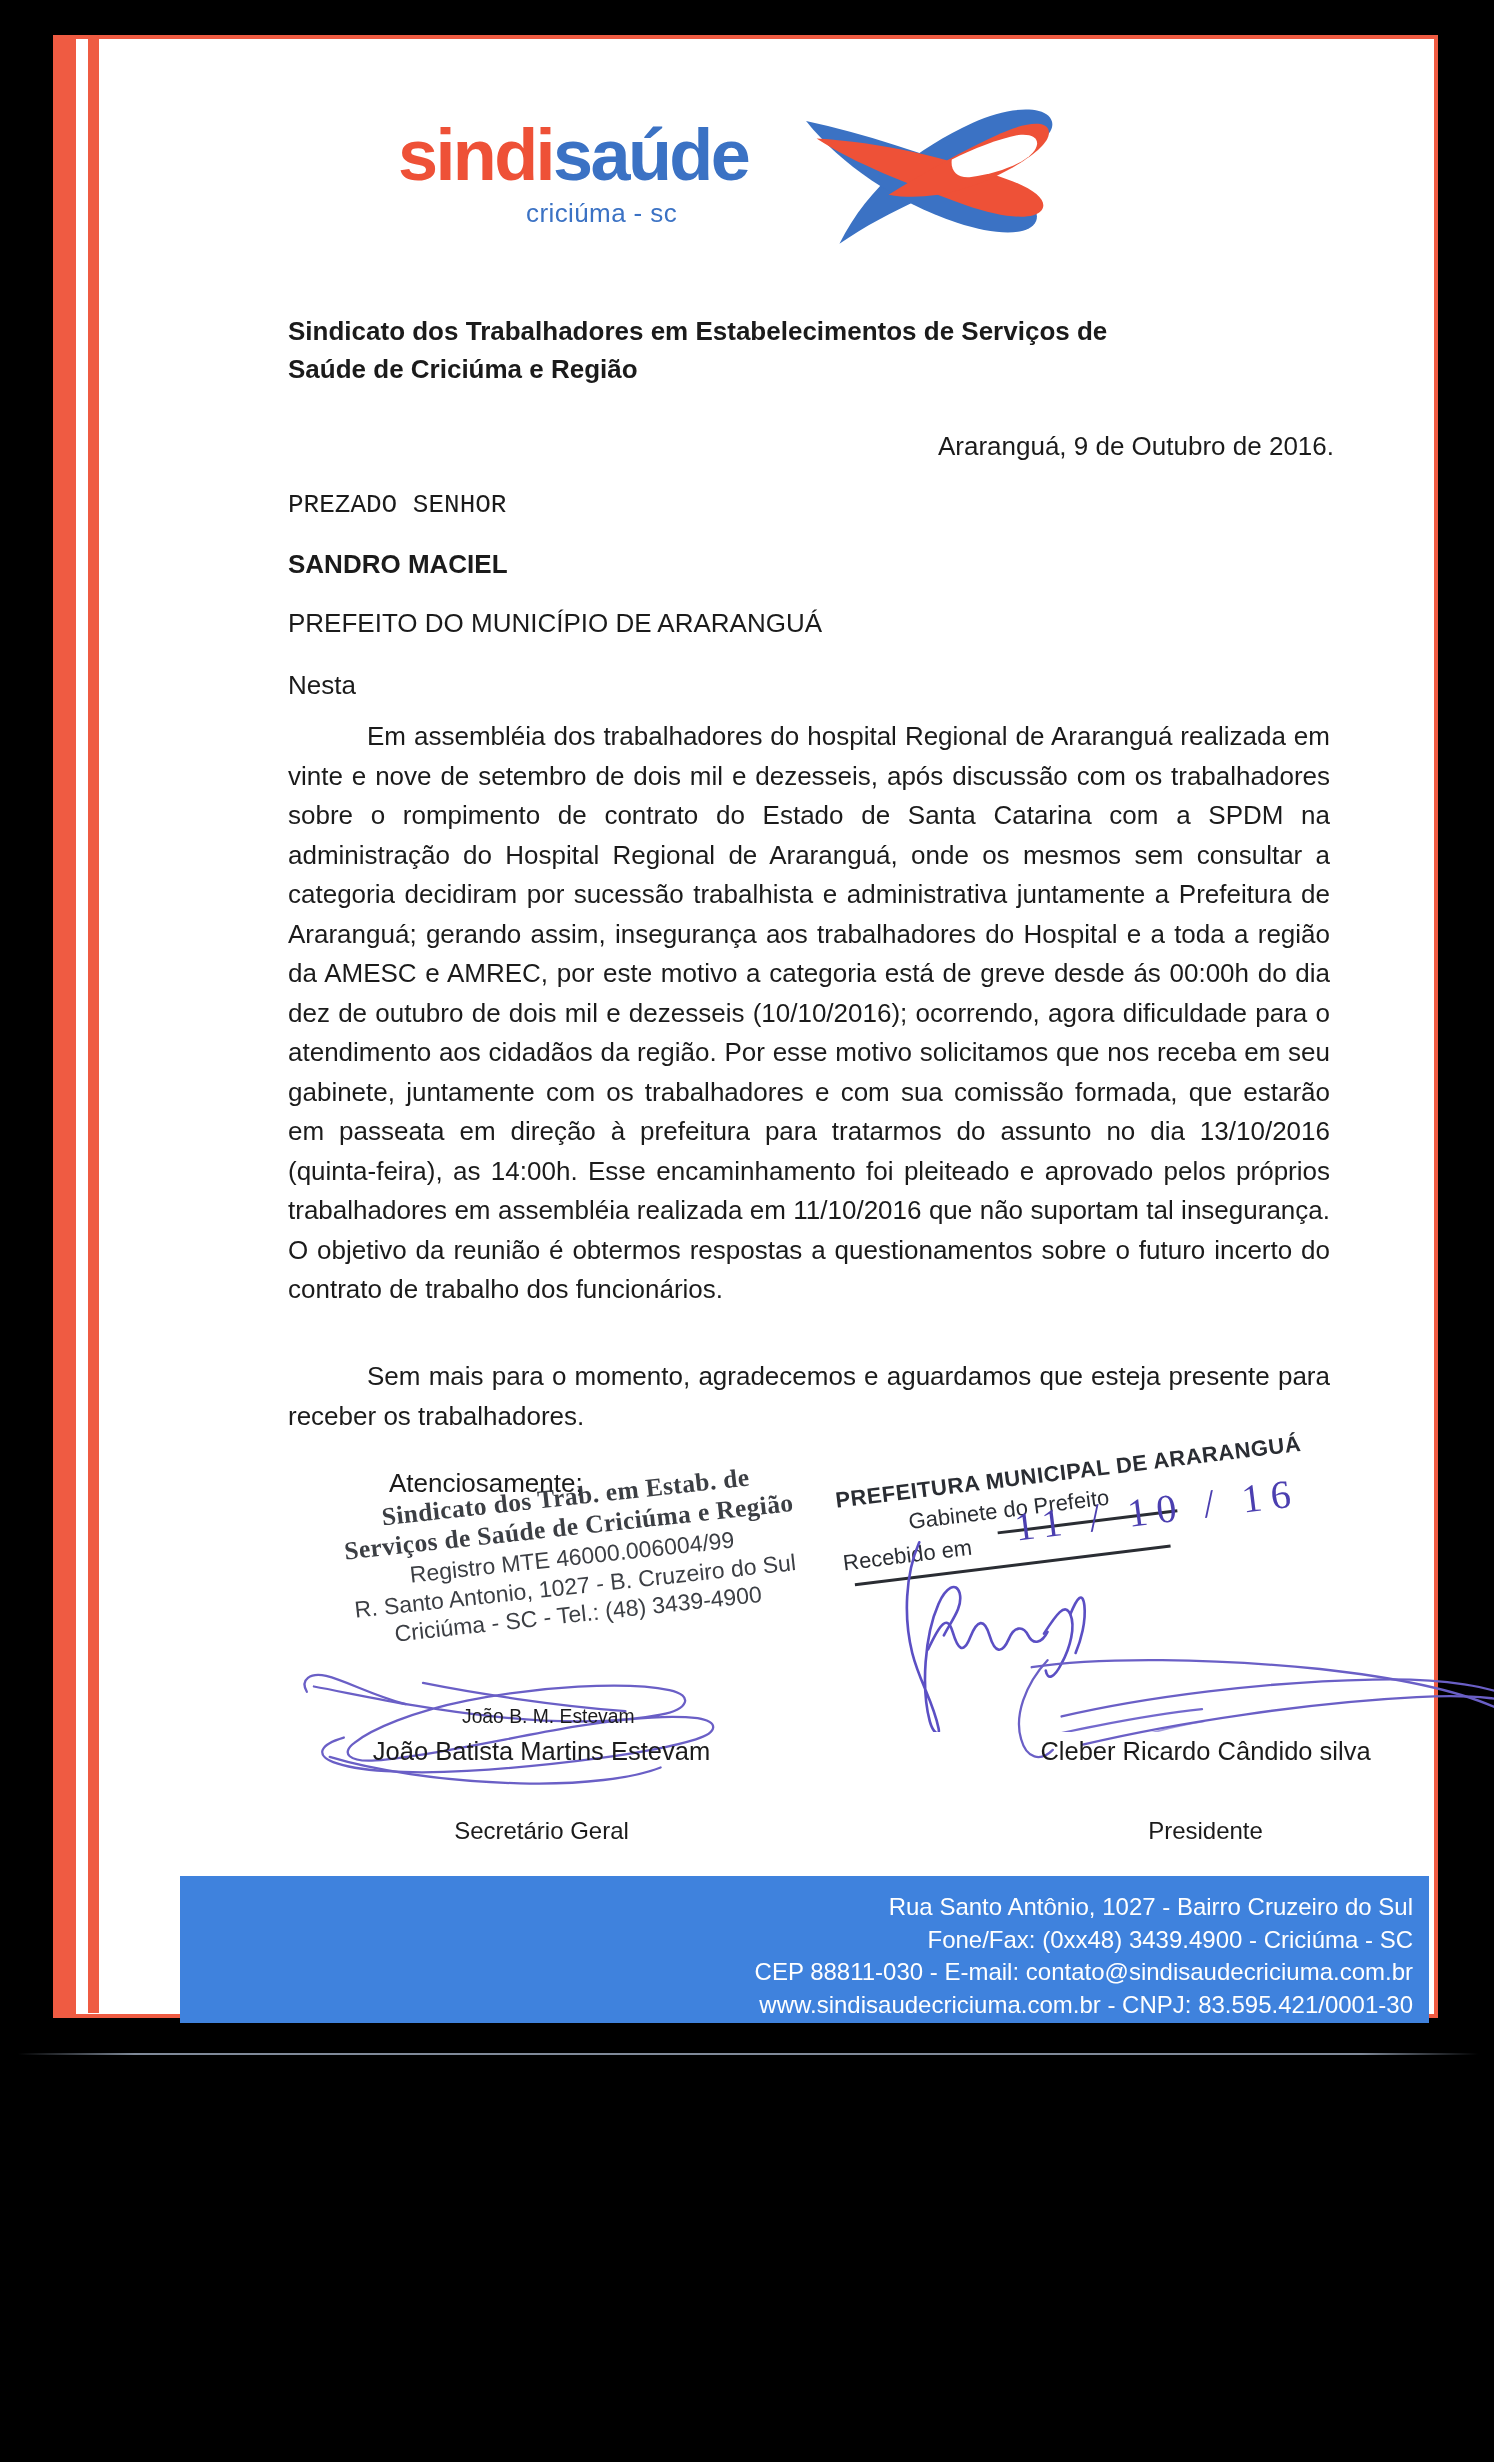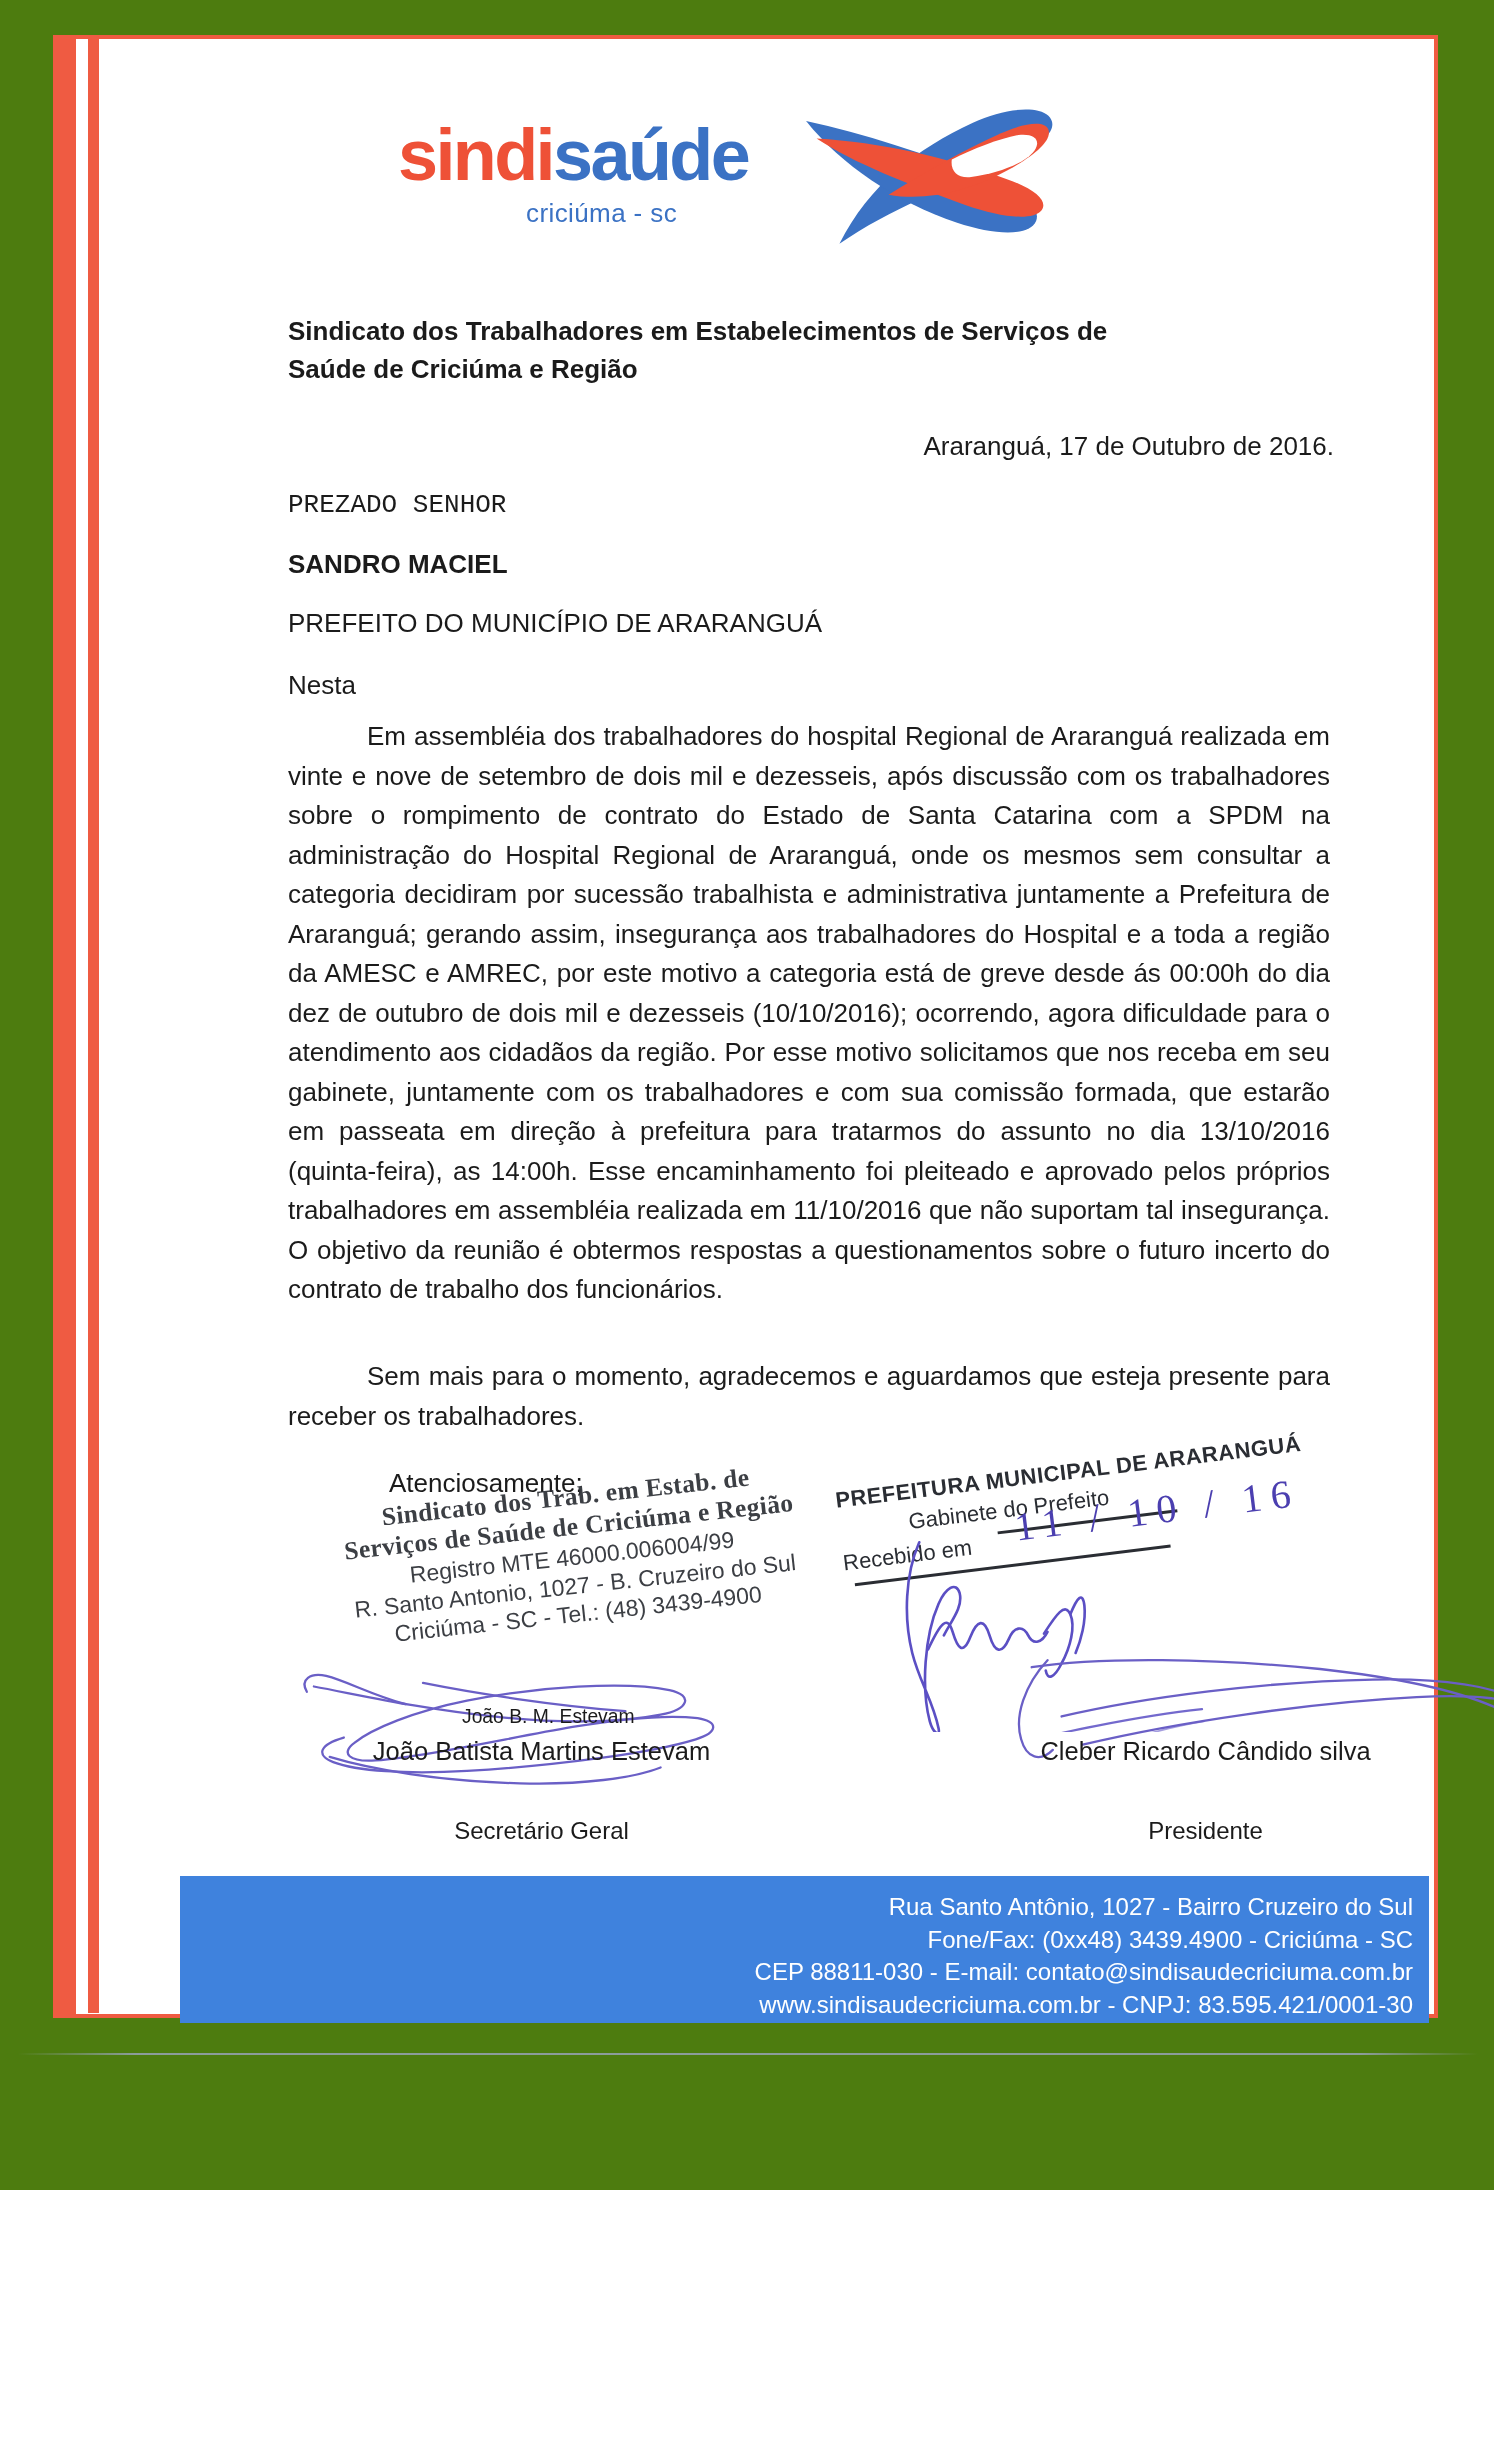--- a/index.html
+++ b/index.html
@@ -6,22 +6,22 @@
   * { box-sizing: border-box; }
   html, body {
     margin: 0;
     padding: 0;
     background: #ffffff;
     font-family: "Liberation Sans", sans-serif;
   }
   #page {
     position: relative;
     width: 1494px;
-    height: 2190px;
-    background: #4d7c0f;
+    height: 2462px;
+    background: #000000;
     overflow: hidden;
   }
 
   
   .scan-sheet {
     position: absolute;
     left: 53px; top: 35px;
     width: 1385px; height: 1983px;
     background: #ffffff;
   }
@@ -319,21 +319,21 @@
           <path d="M118 104 C 156 80, 202 54, 246 34 C 276 21, 296 20, 300 30 C 304 42, 286 58, 254 76 C 210 100, 160 112, 118 104 Z" fill="#ee5137"></path>
           <path d="M190 64 C 214 52, 244 40, 266 36 C 284 34, 292 42, 284 54 C 274 68, 242 80, 212 84 C 196 86, 188 76, 190 64 Z" fill="#ffffff"></path>
         </svg>
       </div>
 
       <div class="org-title">
         <span>Sindicato dos Trabalhadores em Estabelecimentos de Serviços de</span>
         <span class="line2">Saúde de Criciúma e Região</span>
       </div>
 
-      <div class="date-line">Araranguá, 17 de Outubro de 2016.</div>
+      <div class="date-line">Araranguá, 9 de Outubro de 2016.</div>
 
       <div class="addr addr-1">PREZADO SENHOR</div>
       <div class="addr addr-2">SANDRO MACIEL</div>
       <div class="addr addr-3">PREFEITO DO MUNICÍPIO DE ARARANGUÁ</div>
       <div class="addr addr-4">Nesta</div>
 
       <div class="body-par par-1">Em assembléia dos trabalhadores do hospital Regional de Araranguá realizada em vinte e nove de setembro de dois mil e dezesseis, após discussão com os trabalhadores sobre o rompimento de contrato do Estado de Santa Catarina com a SPDM na administração do Hospital Regional de Araranguá, onde os mesmos sem consultar a categoria decidiram por sucessão trabalhista e administrativa juntamente a Prefeitura de Araranguá; gerando assim, insegurança aos trabalhadores do Hospital e a toda a região da AMESC e AMREC, por este motivo a categoria está de greve desde ás 00:00h do dia dez de outubro de dois mil e dezesseis (10/10/2016); ocorrendo, agora dificuldade para o atendimento aos cidadãos da região. Por esse motivo solicitamos que nos receba em seu gabinete, juntamente com os trabalhadores e com sua comissão formada, que estarão em passeata em direção à prefeitura para tratarmos do assunto no dia 13/10/2016 (quinta-feira), as 14:00h. Esse encaminhamento foi pleiteado e aprovado pelos próprios trabalhadores em assembléia realizada em 11/10/2016 que não suportam tal insegurança. O objetivo da reunião é obtermos respostas a questionamentos sobre o futuro incerto do contrato de trabalho dos funcionários.</div>
       <div class="body-par par-2">Sem mais para o momento, agradecemos e aguardamos que esteja presente para receber os trabalhadores.</div>
 
       <div class="closing">Atenciosamente;</div>

